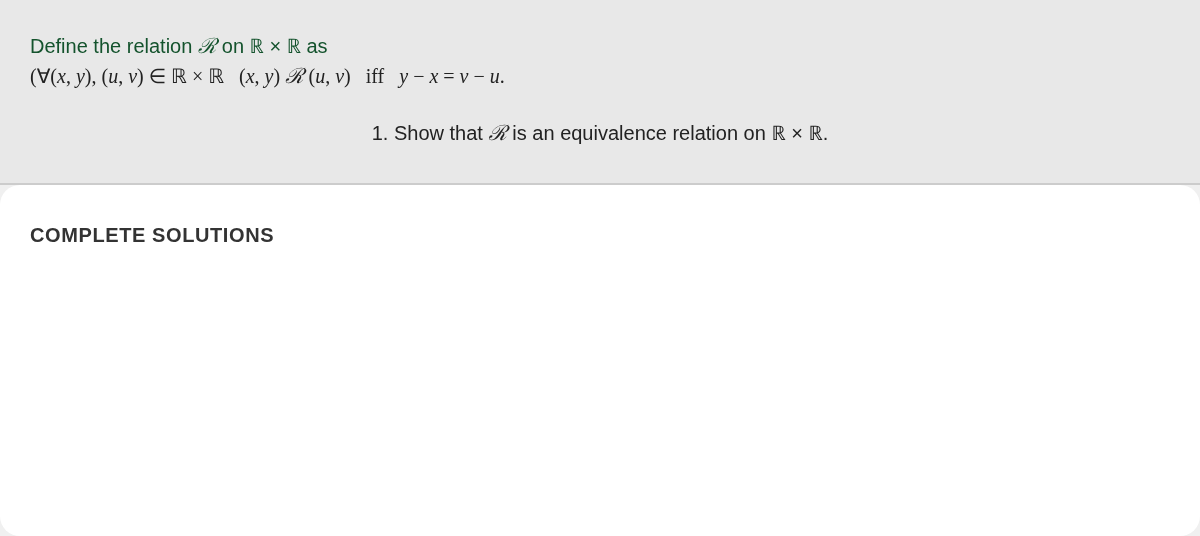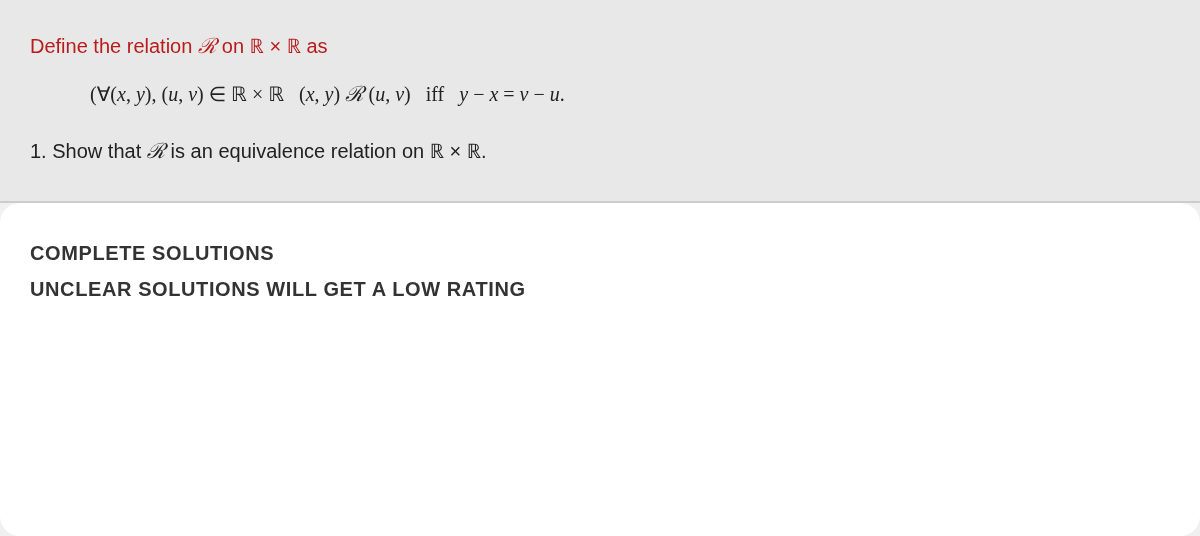--- a/index.html
+++ b/index.html
@@ -18,37 +18,36 @@
     }
 
     .top-section {
       background: #e8e8e8;
       padding: 32px 30px 30px 30px;
       flex: 0 0 auto;
     }
 
     .define-line {
       font-size: 20px;
-      color: #b91c1c;
-      margin-bottom: 18px;
+      color: #14532d;
       line-height: 1.4;
     }
 
     .formula-line {
       font-size: 20px;
       color: #222;
-      margin-left: 60px;
       margin-bottom: 22px;
       line-height: 1.5;
     }
 
     .questions {
       font-size: 20px;
       color: #222;
       line-height: 1.8;
+      text-align: center;
     }
 
     .divider {
       height: 2px;
       background: #ccc;
       margin: 0;
     }
 
     .bottom-section {
       background: #ffffff;
@@ -96,15 +95,14 @@
       <span>1. Show that </span><span class="relation-R">ℛ</span><span> is an equivalence relation on ℝ × ℝ.</span>
     </div>
   </div>
 </div>
 
 <div class="divider"></div>
 
 <div class="bottom-section">
   <div class="bottom-text">
     <div>COMPLETE SOLUTIONS</div>
-    <div>UNCLEAR SOLUTIONS WILL GET A LOW RATING</div>
   </div>
 </div>
 
 </body></html>

